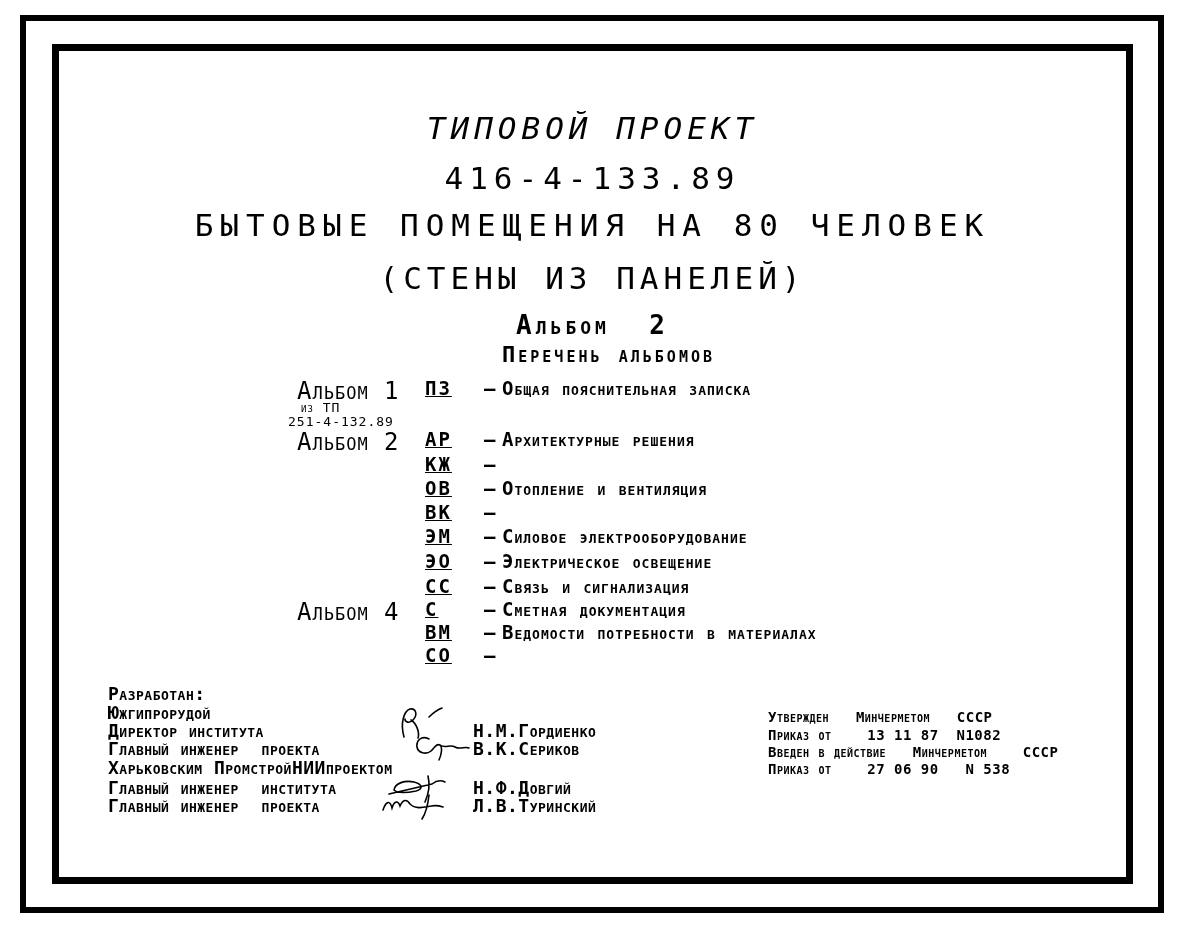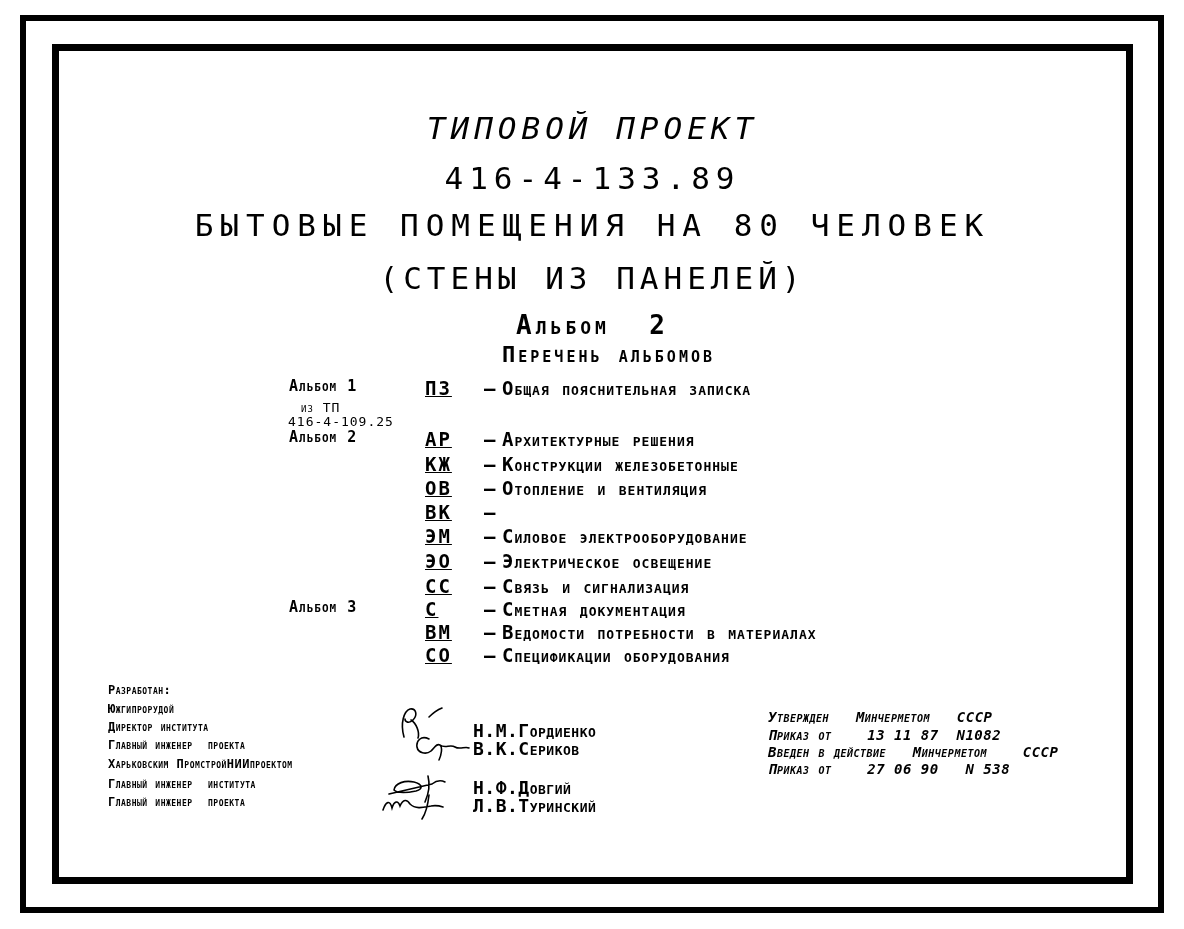--- a/index.html
+++ b/index.html
@@ -12,29 +12,29 @@
 
   .title-line{position:absolute;left:59px;right:58px;text-align:center;line-height:1;white-space:pre;}
   .t1{top:113px;font-size:31px;letter-spacing:5px;font-style:italic;}
   .t2{top:163px;font-size:31px;letter-spacing:6px;}
   .t3{top:210px;font-size:31px;letter-spacing:7px;}
   .t4{top:263px;font-size:31px;letter-spacing:5px;}
   .t5{top:312px;font-size:26px;letter-spacing:4px;font-weight:bold;font-variant:small-caps;}
   .t6{top:344px;font-size:22px;letter-spacing:3px;font-weight:bold;font-variant:small-caps;padding-left:32px;}
 
   .lrow{position:absolute;left:289px;width:640px;height:24px;}
-  .lalbum{position:absolute;left:0;font-size:15px;font-weight:bold;font-variant:small-caps;letter-spacing:1px;white-space:pre;line-height:1.1;}
+  .lalbum{position:absolute;left:8px;font-size:24px;font-weight:normal;font-variant:small-caps;letter-spacing:1px;white-space:pre;line-height:1.1;}
   .lcode{position:absolute;left:136px;font-size:19px;font-weight:bold;letter-spacing:2px;line-height:1.1;text-decoration:underline;}
   .ldash{position:absolute;left:195px;font-size:19px;font-weight:bold;line-height:1.1;}
   .ldesc{position:absolute;left:213px;font-size:19px;font-weight:bold;font-variant:small-caps;letter-spacing:1px;white-space:pre;line-height:1.1;}
   .lnote{position:absolute;font-size:13px;font-weight:normal;font-variant:small-caps;letter-spacing:1px;line-height:1;}
 
-  .fl{position:absolute;left:108px;font-size:12px;font-weight:bold;font-variant:small-caps;letter-spacing:0.5px;white-space:pre;line-height:1.1;}
+  .fl{position:absolute;left:108px;font-size:18px;font-weight:bold;font-variant:small-caps;letter-spacing:0.5px;white-space:pre;line-height:1.1;}
   .fname{position:absolute;left:473px;font-size:18px;font-weight:bold;font-variant:small-caps;letter-spacing:0.5px;white-space:pre;line-height:1.1;}
-  .fr{position:absolute;left:768px;font-size:14px;font-weight:bold;font-variant:small-caps;letter-spacing:0.5px;white-space:pre;line-height:1.1;font-style:italic;}
+  .fr{position:absolute;left:768px;font-size:14px;font-weight:bold;font-variant:small-caps;letter-spacing:0.5px;white-space:pre;line-height:1.1;}
 
   .sig{position:absolute;}
   .sig path{fill:none;stroke:#000;stroke-width:1.6;stroke-linecap:round;}
 </style>
 </head>
 <body>
 
 <div class="frame-outer"></div>
 <div class="frame-inner"></div>
 
@@ -45,32 +45,31 @@
 <div class="title-line t5">Альбом  2</div>
 <div class="title-line t6">Перечень альбомов</div>
 
 <div class="lrow" style="top:378px">
   <span class="lalbum">Альбом 1</span>
   <span class="lcode">ПЗ</span>
   <span class="ldash">–</span>
   <span class="ldesc">Общая пояснительная записка</span>
 </div>
 <div class="lnote" style="left:301px;top:401px">из ТП</div>
-<div class="lnote" style="left:288px;top:415px;font-variant:normal">416-4-109.25</div>
+<div class="lnote" style="left:288px;top:415px;font-variant:normal">251-4-132.89</div>
 
 <div class="lrow" style="top:429px">
   <span class="lalbum">Альбом 2</span>
   <span class="lcode">АР</span>
   <span class="ldash">–</span>
   <span class="ldesc">Архитектурные решения</span>
 </div>
 <div class="lrow" style="top:454px">
   <span class="lcode">КЖ</span>
   <span class="ldash">–</span>
-  <span class="ldesc">Конструкции железобетонные</span>
 </div>
 <div class="lrow" style="top:478px">
   <span class="lcode">ОВ</span>
   <span class="ldash">–</span>
   <span class="ldesc">Отопление и вентиляция</span>
 </div>
 <div class="lrow" style="top:502px">
   <span class="lcode">ВК</span>
   <span class="ldash">–</span>
 </div>
@@ -83,34 +82,33 @@
   <span class="lcode">ЭО</span>
   <span class="ldash">–</span>
   <span class="ldesc">Электрическое освещение</span>
 </div>
 <div class="lrow" style="top:576px">
   <span class="lcode">СС</span>
   <span class="ldash">–</span>
   <span class="ldesc">Связь и сигнализация</span>
 </div>
 <div class="lrow" style="top:599px">
-  <span class="lalbum">Альбом 3</span>
+  <span class="lalbum">Альбом 4</span>
   <span class="lcode">С</span>
   <span class="ldash">–</span>
   <span class="ldesc">Сметная документация</span>
 </div>
 <div class="lrow" style="top:622px">
   <span class="lcode">ВМ</span>
   <span class="ldash">–</span>
   <span class="ldesc">Ведомости потребности в материалах</span>
 </div>
 <div class="lrow" style="top:645px">
   <span class="lcode">СО</span>
   <span class="ldash">–</span>
-  <span class="ldesc">Спецификации оборудования</span>
 </div>
 
 <div class="fl" style="top:684px">Разработан:</div>
 <div class="fl" style="top:703px">Южгипрорудой</div>
 <div class="fl" style="top:721px">Директор института</div>
 <div class="fname" style="top:721px">Н.М.Гордиенко</div>
 <div class="fl" style="top:739px">Главный инженер  проекта</div>
 <div class="fname" style="top:739px">В.К.Сериков</div>
 <div class="fl" style="top:758px">Харьковским ПромстройНИИпроектом</div>
 <div class="fl" style="top:778px">Главный инженер  института</div>

